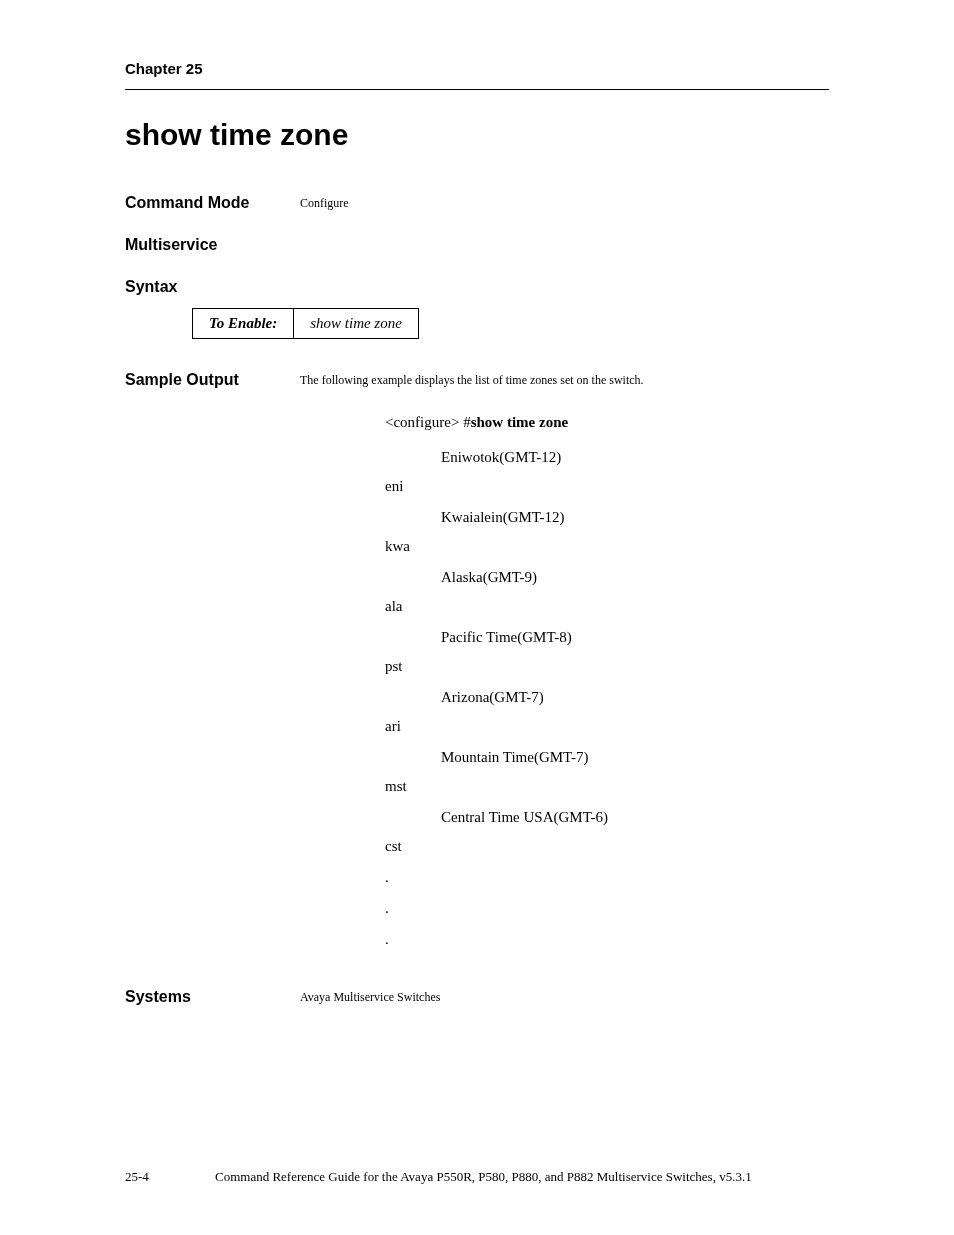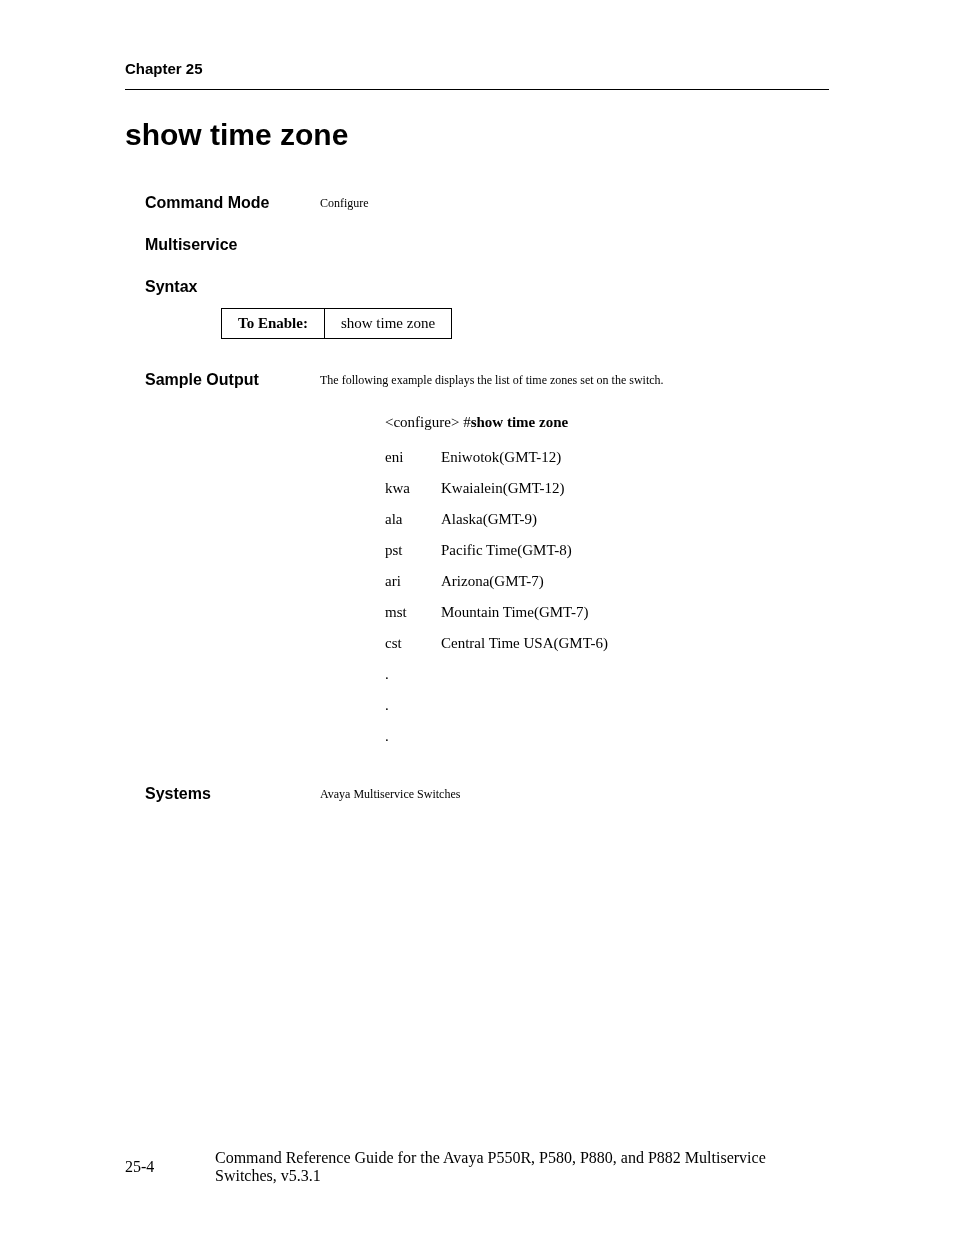--- a/index.html
+++ b/index.html
@@ -36,31 +36,31 @@
       display: flex;
       margin-bottom: 24px;
       align-items: flex-start;
     }
     .label-col {
       width: 175px;
       flex-shrink: 0;
       font-family: Arial, sans-serif;
       font-weight: bold;
       font-size: 16px;
-      margin-left: 20px;
     }
     .content-col {
       flex: 1;
       font-size: 12px;
       line-height: 1.5;
     }
     .syntax-table-wrap {
-      margin-left: 96px;
+      margin-left: 67px;
       margin-top: 12px;
       margin-bottom: 32px;
+      font-style: italic;
     }
     .syntax-table {
       border-collapse: collapse;
     }
     .syntax-table td {
       border: 1px solid #000;
       padding: 6px 16px;
       font-size: 15px;
     }
     .syntax-table td:first-child {
@@ -79,33 +79,34 @@
     .prompt-line {
       margin-bottom: 16px;
     }
     .tz-row {
       display: flex;
       font-size: 15px;
       margin-bottom: 14px;
     }
     .tz-code {
       width: 56px;
+      margin-top: 29px;
     }
     .dot {
       font-size: 15px;
       margin-bottom: 14px;
     }
     .footer {
       position: absolute;
       bottom: 50px;
       left: 125px;
       right: 125px;
       display: flex;
-      align-items: center;
-      font-size: 16px;
+      align-items: flex-start;
+      font-size: 13px;
       margin-top: 21px;
     }
     .footer-page {
       width: 90px;
     }
     .footer-text {
       flex: 1;
       text-align: left;
     }
     .bold {

